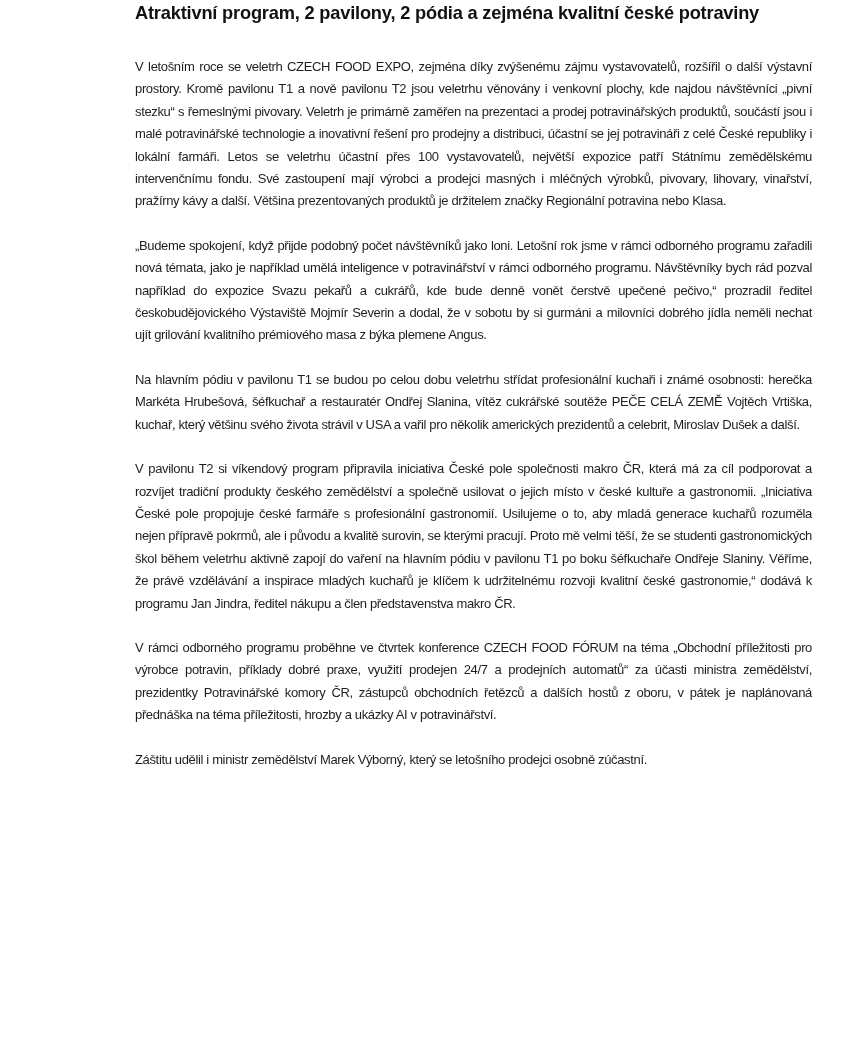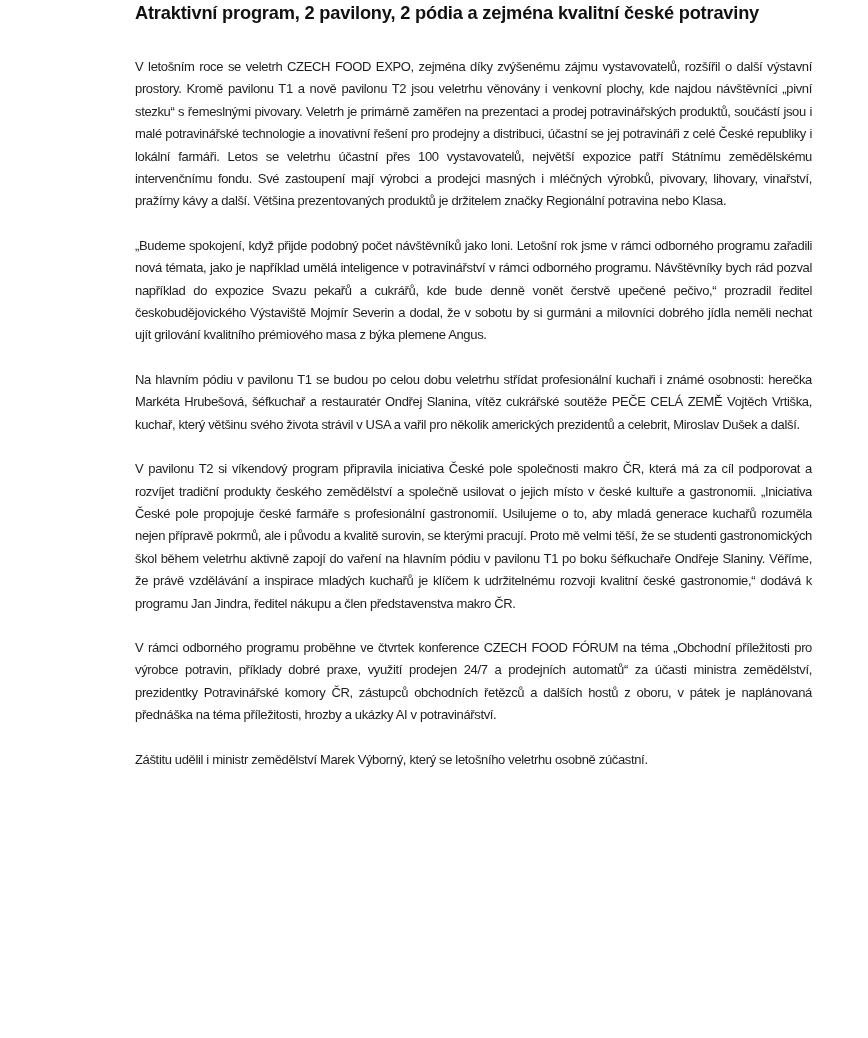--- a/index.html
+++ b/index.html
@@ -57,15 +57,15 @@
 
   <p class="para">
     <span>V pavilonu T2 si víkendový program připravila iniciativa České pole společnosti makro ČR, která má za cíl podporovat a rozvíjet tradiční produkty českého zemědělství a společně usilovat o jejich místo v české kultuře a gastronomii. </span><span class="q">„Iniciativa České pole propojuje české farmáře s profesionální gastronomií. Usilujeme o to, aby mladá generace kuchařů rozuměla nejen přípravě pokrmů, ale i původu a kvalitě surovin, se kterými pracují. Proto mě velmi těší, že se studenti gastronomických škol během veletrhu aktivně zapojí do vaření na hlavním pódiu v pavilonu T1 po boku šéfkuchaře Ondřeje Slaniny. Věříme, že právě vzdělávání a inspirace mladých kuchařů je klíčem k udržitelnému rozvoji kvalitní české gastronomie,“</span><span> dodává k programu Jan Jindra, ředitel nákupu a člen představenstva makro ČR.</span>
   </p>
 
   <p class="para">
     <span>V rámci odborného programu proběhne ve čtvrtek konference CZECH FOOD FÓRUM na téma „Obchodní příležitosti pro výrobce potravin, příklady dobré praxe, využití prodejen 24/7 a prodejních automatů“ za účasti ministra zemědělství, prezidentky Potravinářské komory ČR, zástupců obchodních řetězců a dalších hostů z oboru, v pátek je naplánovaná přednáška na téma příležitosti, hrozby a ukázky AI v potravinářství.</span>
   </p>
 
   <p class="para">
-    <span>Záštitu udělil i ministr zemědělství Marek Výborný, který se letošního veletrhu osobně zúčastní.</span>
+    <span>Záštitu udělil i ministr zemědělství Marek Výborný, který se letošního prodejci osobně zúčastní.</span>
   </p>
 </div>
 
 </body></html>

